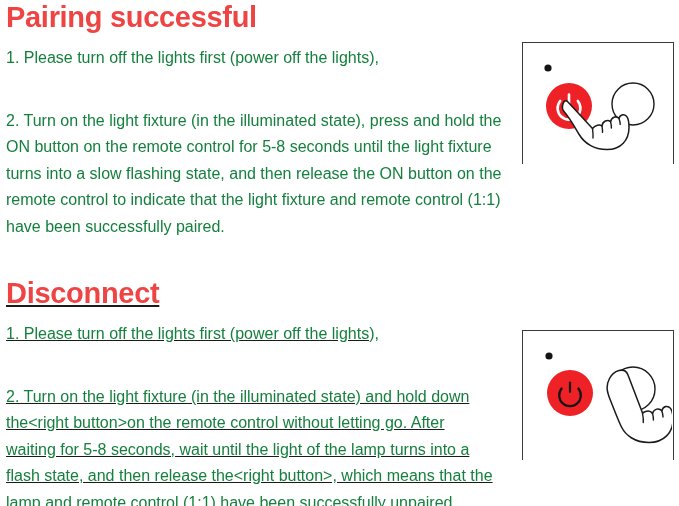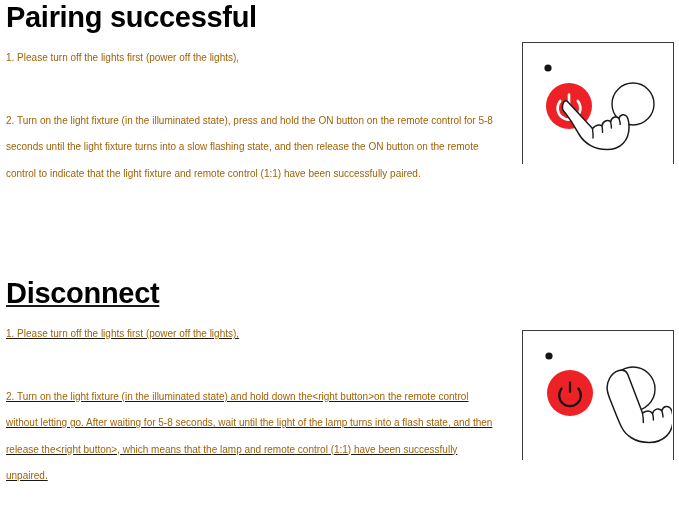--- a/index.html
+++ b/index.html
@@ -27,28 +27,28 @@
     left: 6px;
   }
   #section-pairing { top: 0px; width: 505px; }
   #section-disconnect { top: 276px; width: 505px; text-decoration: underline; }
 
   .section-heading {
     font-size: 29px;
     font-weight: bold;
     line-height: 34px;
     letter-spacing: -0.3px;
-    color: #000000;
+    color: #ef4444;
     margin: 0 0 11px 0;
     white-space: nowrap;
   }
   .para {
-    font-size: 10px;
+    font-size: 16px;
     line-height: 26.5px;
-    color: #a16207;
+    color: #15803d;
     margin: 0 0 11px 0;
   }
   .para:last-child { margin-bottom: 0; margin-top: 36px; }
   #para-pairing-2 { max-width: 500px; }
   #para-disc-2 { max-width: 487px; }
 
   
   .illus {
     position: absolute;
     border-left: 1.6px solid #3b3b3b;

